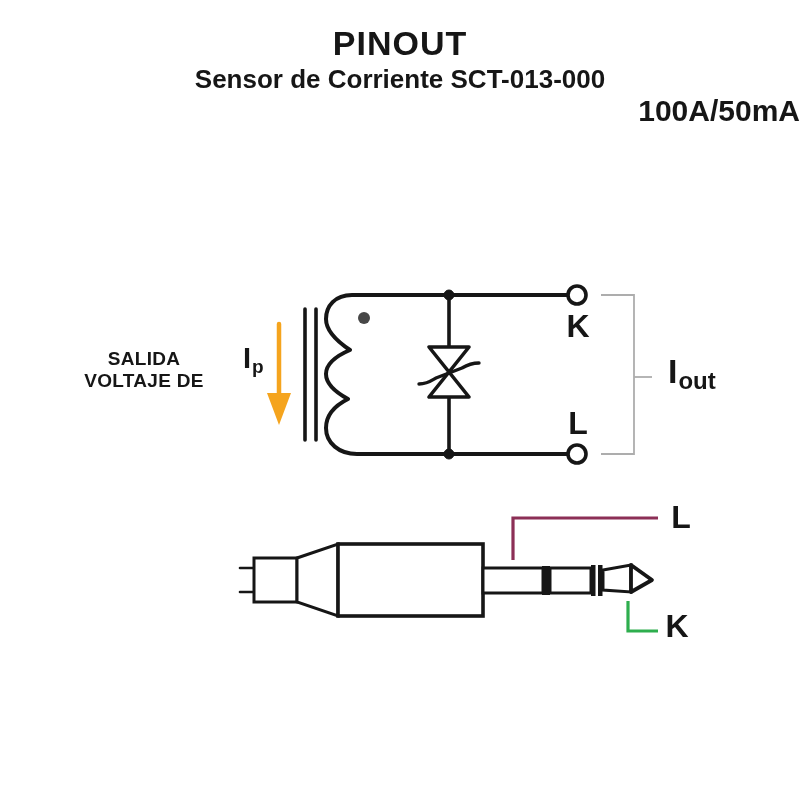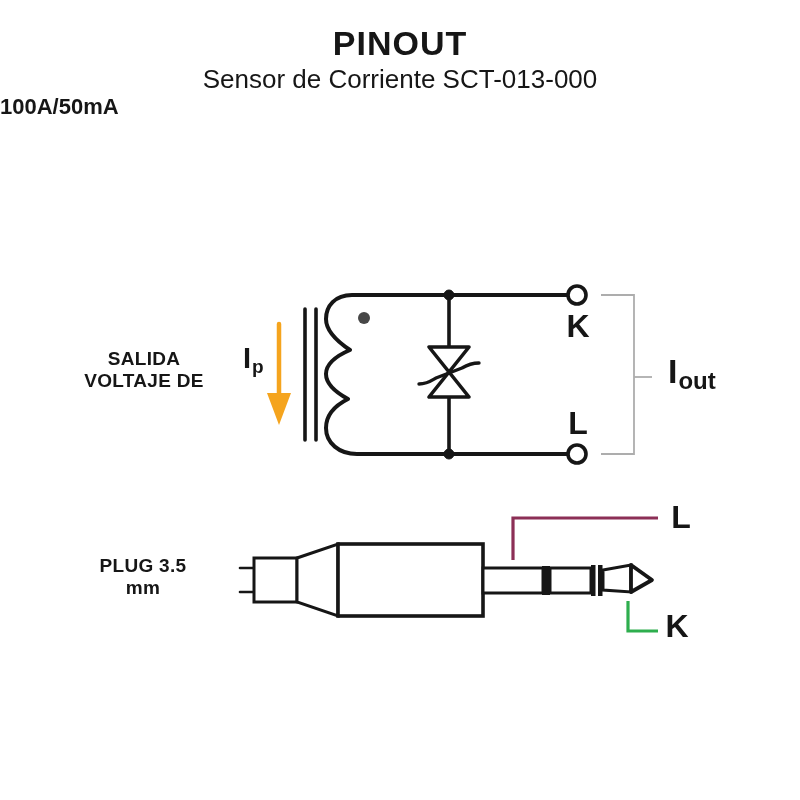--- a/index.html
+++ b/index.html
@@ -2,22 +2,22 @@
 <html><head>
 <meta charset="utf-8">
 <style>
   html,body{margin:0;padding:0;background:#ffffff;}
   .page{
     position:relative;width:800px;height:776px;background:#ffffff;overflow:hidden;
     font-family:"Liberation Sans", sans-serif;color:#161616;
   }
   .abs{position:absolute;}
   .title{top:24px;left:0;width:800px;text-align:center;font-size:34px;font-weight:800;letter-spacing:1px;}
-  .subtitle1{top:64px;left:0;width:800px;text-align:center;font-size:26px;font-weight:400;}
-  .subtitle2{top:94px;left:0;width:800px;text-align:left;font-size:22px;font-weight:800;}
+  .subtitle1{top:64px;left:0;width:800px;text-align:center;font-size:26px;font-weight:700;}
+  .subtitle2{top:94px;left:0;width:800px;text-align:right;font-size:30px;font-weight:800;}
   .side-label{font-size:19px;line-height:22px;font-weight:800;text-align:center;letter-spacing:.3px;}
   .voltaje{left:60px;top:348px;width:168px;}
   .pluglbl{left:58px;top:555px;width:170px;}
   .current-label{display:flex;align-items:baseline;font-weight:700;}
   .current-label .base{font-size:29px;}
   .current-label .sub{font-size:19px;display:inline-block;transform:translateY(5px);margin-left:1px;}
   .ip{left:243px;top:342px;}
   .iout{left:668px;top:352px;font-weight:600;}
   .iout .base{font-size:34px;font-weight:600;}
   .iout .sub{font-size:24px;transform:translateY(6px);}
@@ -34,24 +34,20 @@
 
 <div class="page">
 
   <div class="abs title">PINOUT</div>
   <div class="abs subtitle1">Sensor de Corriente SCT-013-000</div>
   <div class="abs subtitle2">100A/50mA</div>
 
   <div class="abs side-label voltaje">
     <div>SALIDA</div>
     <div>VOLTAJE DE</div>
-  </div>
-  <div class="abs side-label pluglbl">
-    <div>PLUG 3.5</div>
-    <div>mm</div>
   </div>
 
   <svg width="800" height="800" viewBox="0 0 800 800">
 
     <g fill="none" stroke-linecap="round" stroke-linejoin="round">
 
       <line class="ink" x1="305" y1="309" x2="305" y2="440" stroke-width="3.6"></line>
       <line class="ink" x1="316" y1="309" x2="316" y2="440" stroke-width="3.6"></line>
 
       <path class="ink" stroke-width="4" d="M 567,295 L 352,295 C 335,295 326,306 326,319 C 326,332 338,342 350,350 C 336,356 326,363 326,374 C 326,385 337,393 348,399 C 334,406 326,415 326,428 C 326,443 339,454 357,454 L 567,454"></path>

